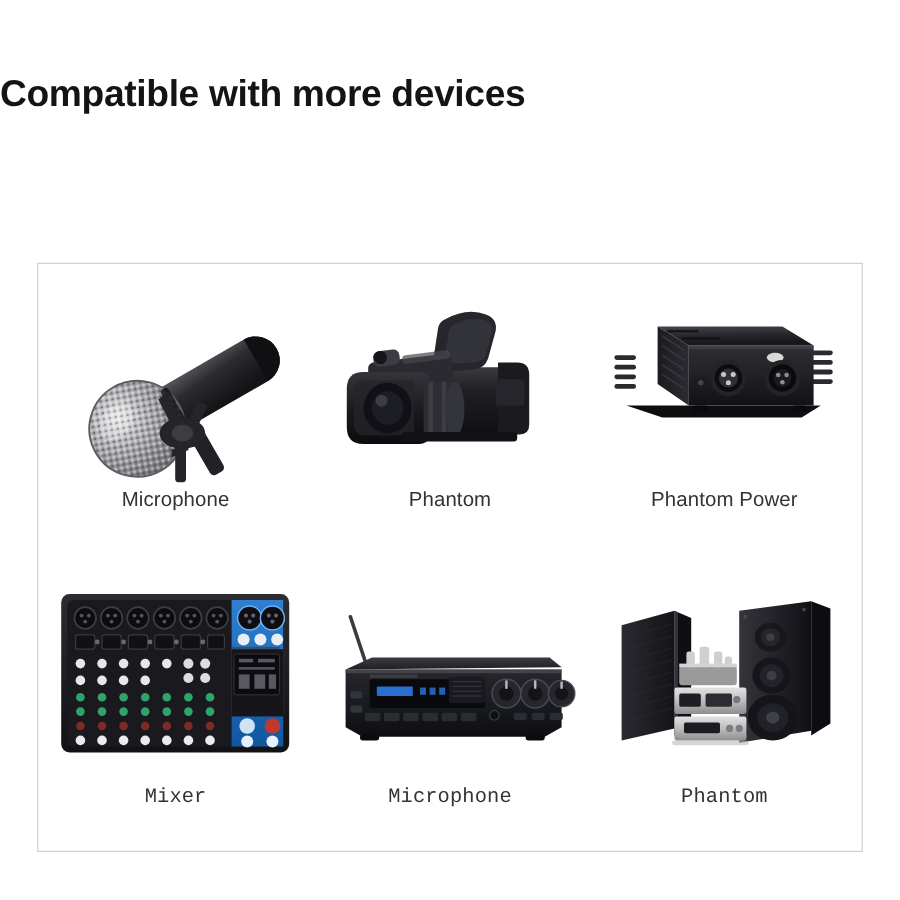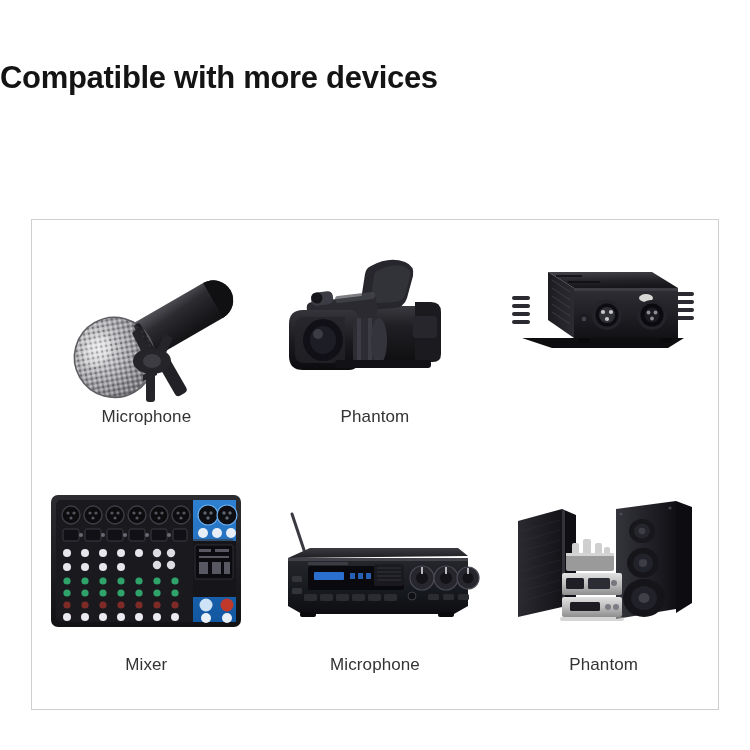--- a/index.html
+++ b/index.html
@@ -64,21 +64,21 @@
   .r1 .art{height:175px;padding-top:8px;}
   .r2 .art{height:170px;padding-top:12px;}
   .caption{
     font-size:17px;
     color:#333333;
     letter-spacing:0.1px;
     text-align:right;
     margin-top:2px;
   }
   .r1 .caption{margin-top:4px;}
-  .r2 .caption{margin-top:8px;}
+  .r2 .caption{margin-top:8px;font-family:Liberation Mono, monospace;}
   svg{display:block;}
 </style>
 </head>
 <body>
 
 <div class="page">
 
   <h1 class="headline">Compatible with more devices</h1>
 
   <div class="frame">
@@ -254,20 +254,21 @@
               <circle cx="148" cy="66.5" r="1.9"></circle>
             </g>
 
             <circle cx="80" cy="67" r="5.5" fill="#1b1b21"></circle>
             <circle cx="80" cy="67" r="2.3" fill="#44444c"></circle>
 
             <rect x="74" y="86" width="12" height="5" rx="2" fill="#0a0a0d"></rect>
             <rect x="156" y="86" width="12" height="5" rx="2" fill="#0a0a0d"></rect>
           </svg>
         </div>
+        <div class="caption">Phantom Power</div>
       </div>
 
       <div class="cell r2">
         <div class="art">
           <svg width="206" height="150" viewBox="0 0 206 150">
             <defs>
               <linearGradient id="mxBody" x1="0" y1="0" x2="0" y2="1">
                 <stop offset="0%" stop-color="#2c2c31"></stop>
                 <stop offset="100%" stop-color="#121215"></stop>
               </linearGradient>

